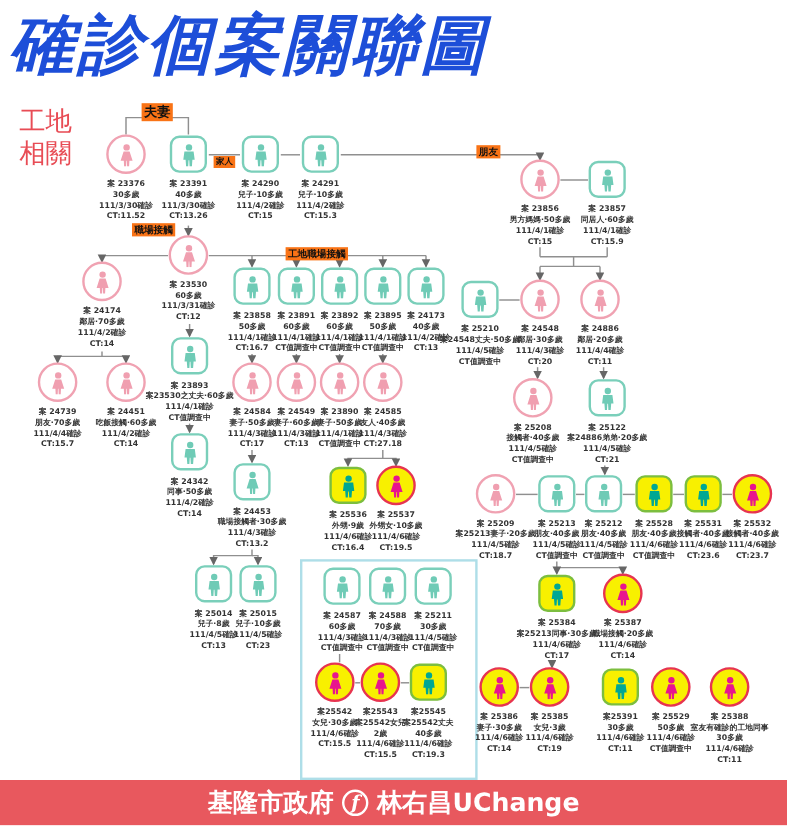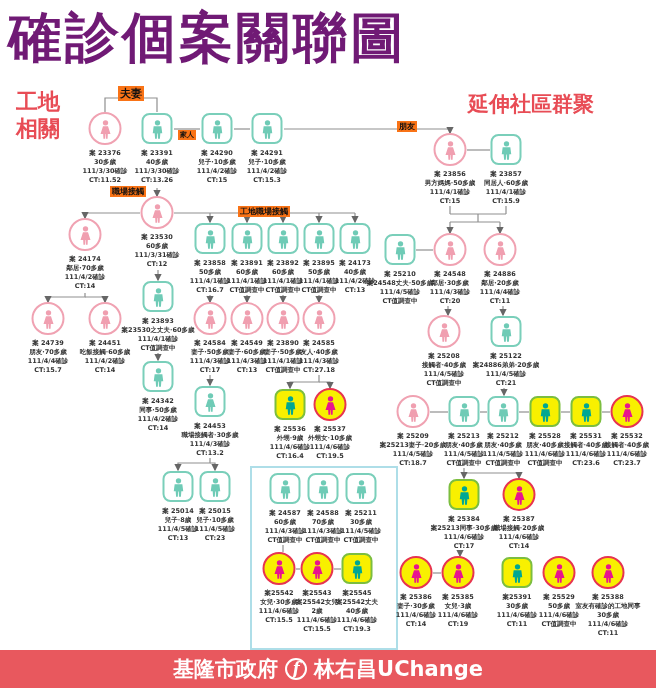--- a/index.html
+++ b/index.html
@@ -1,21 +1,21 @@
 <!DOCTYPE html>
 <html><head>
 <meta charset="utf-8">
 <style>
   html,body{margin:0;padding:0;background:#fff;}
   #stage{position:relative;width:656px;height:688px;background:#fff;overflow:hidden;
          font-family:"DejaVu Sans","Liberation Sans",sans-serif;}
   #wires{position:absolute;left:0;top:0;z-index:1;}
-  .title{position:absolute;left:8px;top:2px;font-size:54px;font-weight:800;color:#701a75;
-         letter-spacing:3px;z-index:3;}
-  .cluster-label{position:absolute;color:#E84C55;font-weight:700;z-index:3;}
+  .title{position:absolute;left:8px;top:2px;font-size:54px;font-weight:800;color:#1d4ed8;
+         letter-spacing:3px;z-index:3;font-style:italic;}
+  .cluster-label{position:absolute;color:#E84C55;font-weight:400;z-index:3;}
   #site-label{left:16px;top:88px;font-size:22px;line-height:27px;}
   #community-label{left:468px;top:90px;font-size:21px;}
   .node{position:absolute;width:0;z-index:2;}
   .icon{position:absolute;left:0;top:0;transform:translateX(-50%);display:flex;
         align-items:center;justify-content:center;background:#fff;border-style:solid;box-sizing:border-box;}
   .icon.sq{width:31px;height:31px;border-radius:8px;border-width:2px;margin-top:1px;}
   .icon.ci{width:33px;height:33px;border-radius:50%;border-width:2px;}
   .teal{border-color:#7ACFBA;color:#6FCBB6;}
   .pink{border-color:#F0A2B2;color:#F09FB0;}
   .ym{border-color:#7CBE3F;background:#F8F000;color:#00A793;border-width:3px;}
@@ -54,21 +54,20 @@
     </defs>
   </svg>
 
   <div class="title">確診個案關聯圖</div>
 
   <div class="cluster-label" id="site-label">
     <div>工地</div>
     <div>相關</div>
   </div>
 
-  <div class="cluster-label" id="community-label">延伸社區群聚</div>
 
   <div id="group-box" style="left: 250px; top: 466px; width: 144px; height: 180px;"></div>
 
   <svg id="wires" width="656" height="688">
     <defs>
       <marker id="arr" markerWidth="7" markerHeight="7" refX="5" refY="3" orient="auto">
         <path d="M0,0 L6,3 L0,6 z" fill="#666"></path>
       </marker>
     </defs>
     <g id="edge-group" stroke="#8f8f8f" stroke-width="1.2" fill="none">

